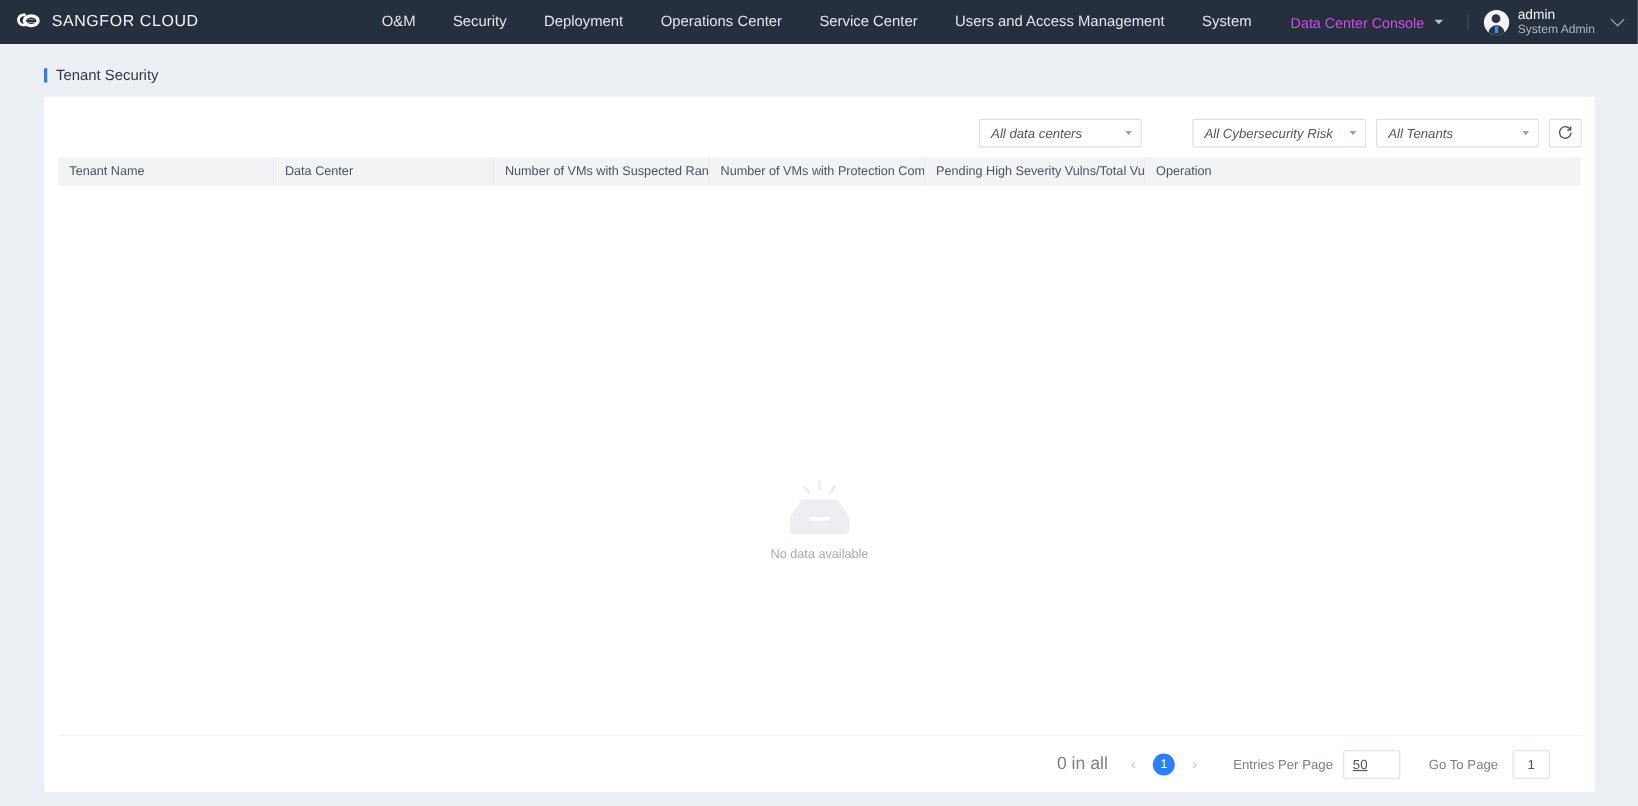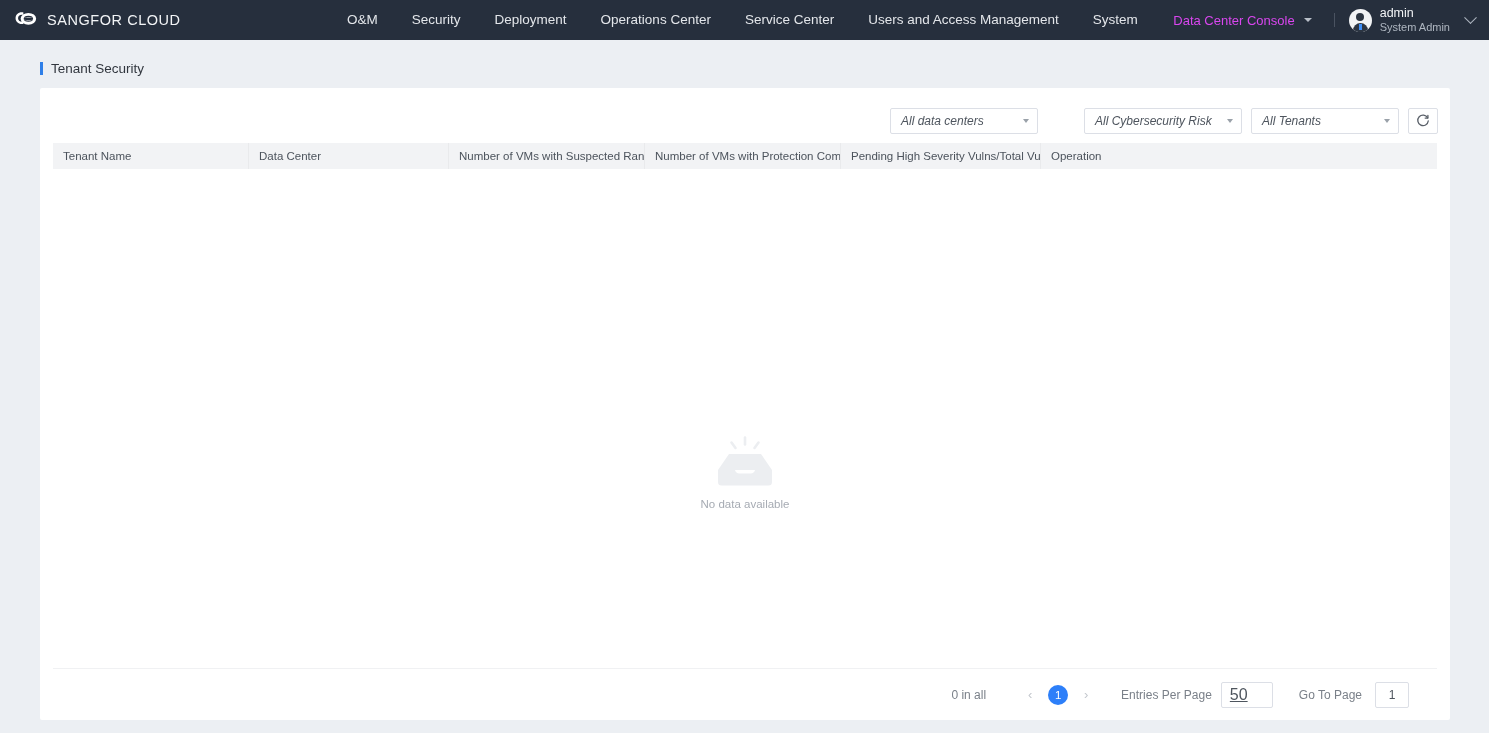--- a/index.html
+++ b/index.html
@@ -261,23 +261,23 @@
     bottom: 0;
     height: 52px;
     border-top: 1px solid #f0f1f3;
     display: flex;
     align-items: center;
     justify-content: flex-end;
     padding-right: 28px;
     gap: 0;
   }
   .total-count {
-    font-size: 12px;
+    font-size: 16px;
     color: #7a8089;
-    margin-right: 33px;
+    margin-right: 12px;
   }
   .pg-arrow {
     width: 22px;
     height: 22px;
     display: flex;
     align-items: center;
     justify-content: center;
     color: #c3c7cd;
     font-size: 13px;
     cursor: pointer;
@@ -303,21 +303,21 @@
   }
   .epp-select {
     width: 52px;
     height: 26px;
     border: 1px solid #dcdfe6;
     border-radius: 2px;
     display: flex;
     align-items: center;
     justify-content: space-between;
     padding: 0 6px 0 8px;
-    font-size: 16px;
+    font-size: 12px;
     color: #4e555e;
     cursor: pointer;
     background: #fff;
     text-decoration: underline;
   }
   .gtp-label {
     font-size: 12px;
     color: #7a8089;
     margin-left: 26px;
     margin-right: 13px;

